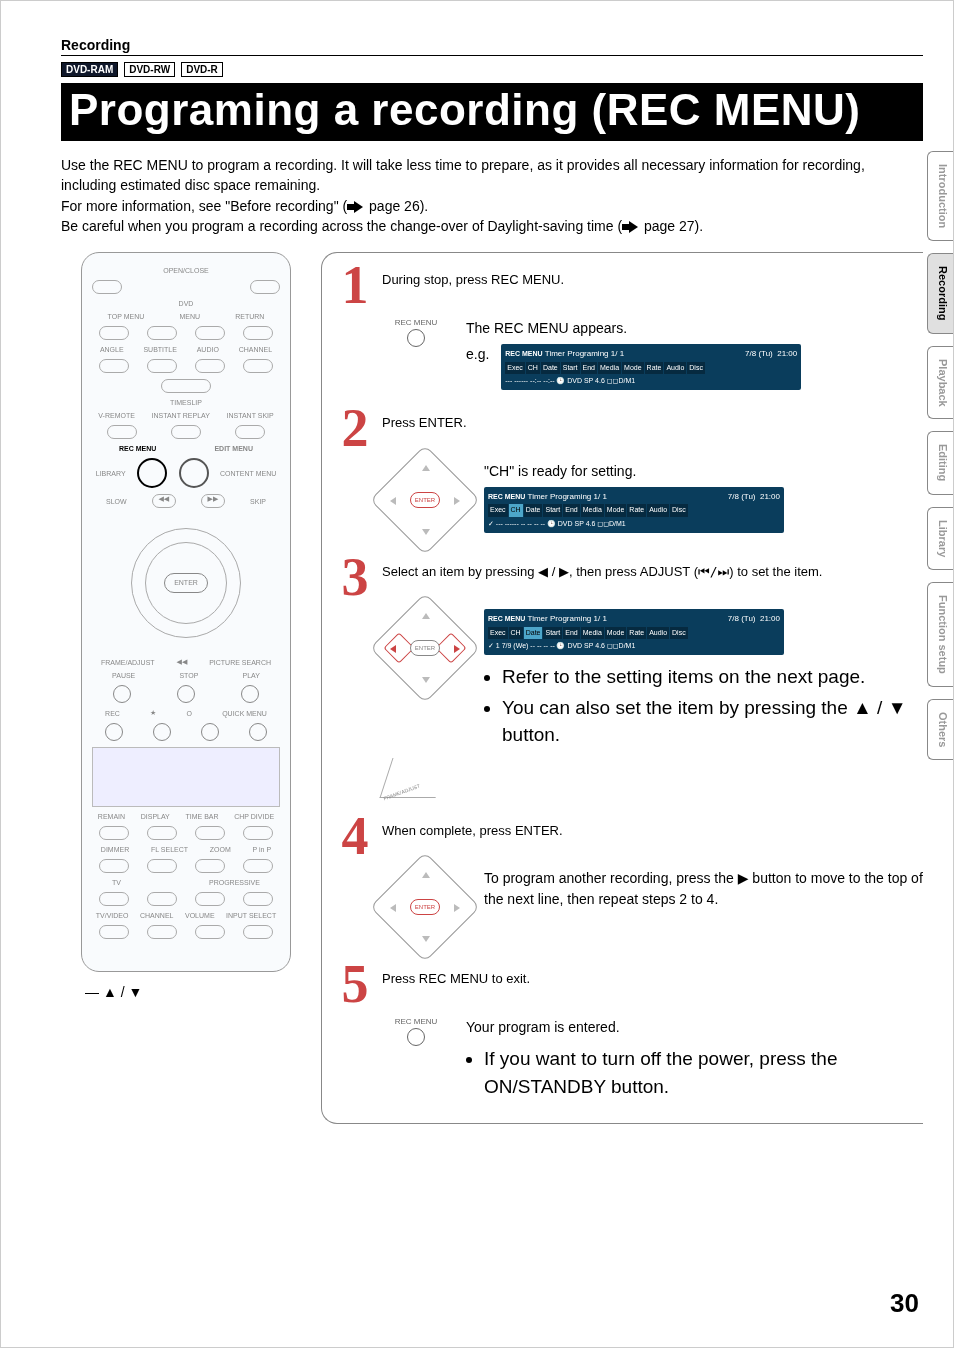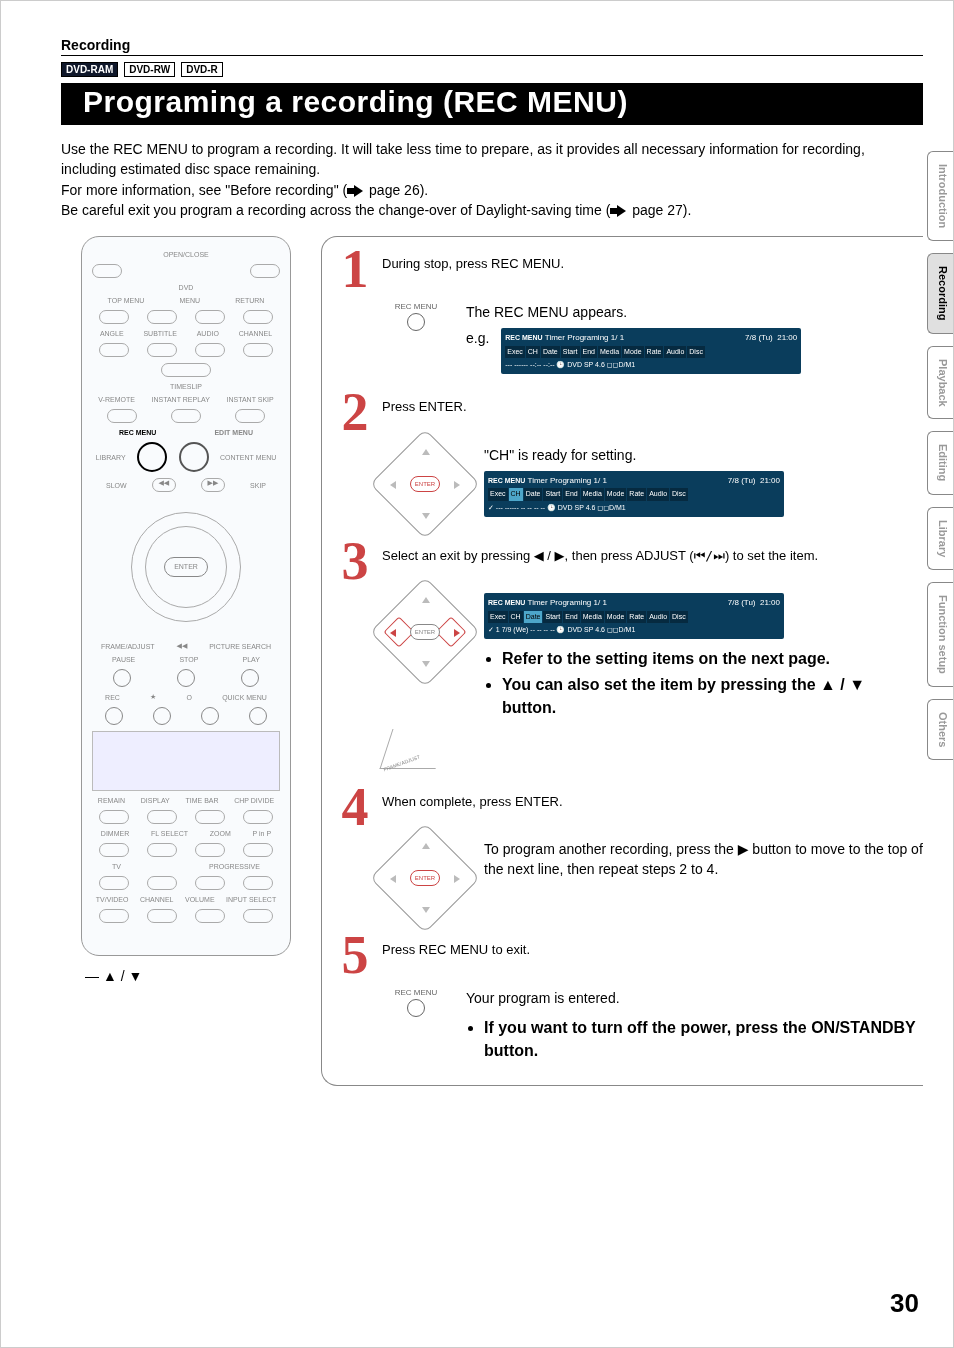--- a/index.html
+++ b/index.html
@@ -36,23 +36,23 @@
     border: 1px solid #000;
     padding: 1px 4px;
   }
   .badge.inverse {
     background: #0f172a;
     color: #fff;
   }
   .title-bar {
     background: #000;
     color: #fff;
-    padding: 2px 14px 6px 22px;
+    padding: 2px 14px 6px 8px;
     margin-top: 6px;
-    font-size: 30px;
+    font-size: 44px;
     font-weight: bold;
     letter-spacing: 0.5px;
   }
   .intro {
     margin-top: 14px;
     font-size: 14px;
     font-weight: normal;
     line-height: 1.45;
   }
   .arrow-glyph {
@@ -316,22 +316,21 @@
   }
   .osd-row {
     display: flex;
     gap: 4px;
     font-size: 7px;
     align-items: center;
   }
   ul.bullets {
     margin: 8px 0 0 0;
     padding-left: 18px;
-    font-size: 16px;
-    font-weight: bold;
+    font-size: 19px;
   }
   ul.bullets li {
     margin-bottom: 3px;
   }
   .frame-adj {
     margin-top: 6px;
     margin-left: 48px;
     width: 56px;
     height: 40px;
     border-bottom: 1px solid #aaa;
@@ -396,21 +395,21 @@
   </div>
 
   <div class="title-bar">Programing a recording (REC MENU)</div>
 
   <div class="intro">
     <div>Use the REC MENU to program a recording. It will take less time to prepare, as it provides all necessary information for recording, including estimated disc space remaining.</div>
     <div>
       <span>For more information, see "Before recording" (</span><span class="arrow-glyph"></span><span> page 26).</span>
     </div>
     <div>
-      <span>Be careful exit you program a recording across the change-over of Daylight-saving time (</span><span class="arrow-glyph"></span><span> page 27).</span>
+      <span>Be careful when you program a recording across the change-over of Daylight-saving time (</span><span class="arrow-glyph"></span><span> page 27).</span>
     </div>
   </div>
 
   <div class="main-layout">
 
     <div class="remote-col">
       <div class="remote">
         <div>OPEN/CLOSE</div>
         <div class="remote-row">
             <div class="rbtn"></div>
@@ -638,21 +637,21 @@
               </div>
             </div>
           </div>
         </div>
       </div>
 
       <div class="step">
         <div class="step-head">
           <div class="step-num">3</div>
           <div class="step-title">
-            <span>Select an exit by pressing ◀ / ▶, then press ADJUST (</span><span style="font-family:monospace">⏮/⏭</span><span>) to set the item.</span>
+            <span>Select an item by pressing ◀ / ▶, then press ADJUST (</span><span style="font-family:monospace">⏮/⏭</span><span>) to set the item.</span>
           </div>
         </div>
         <div class="step-body">
           <div class="dpad-ic">
             <div class="diamond"></div>
             <div class="tri up"></div>
               <div class="tri down"></div>
             <div class="tri left" style="border-right-color:#c44"></div>
             <div class="tri right" style="border-left-color:#c44"></div>
             <div class="hl" style="left:2px;top:28px"></div>

